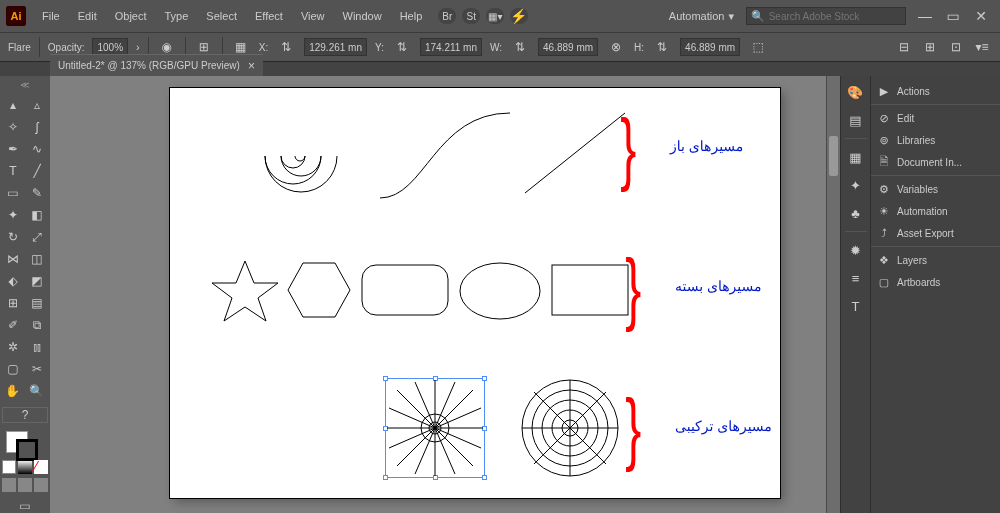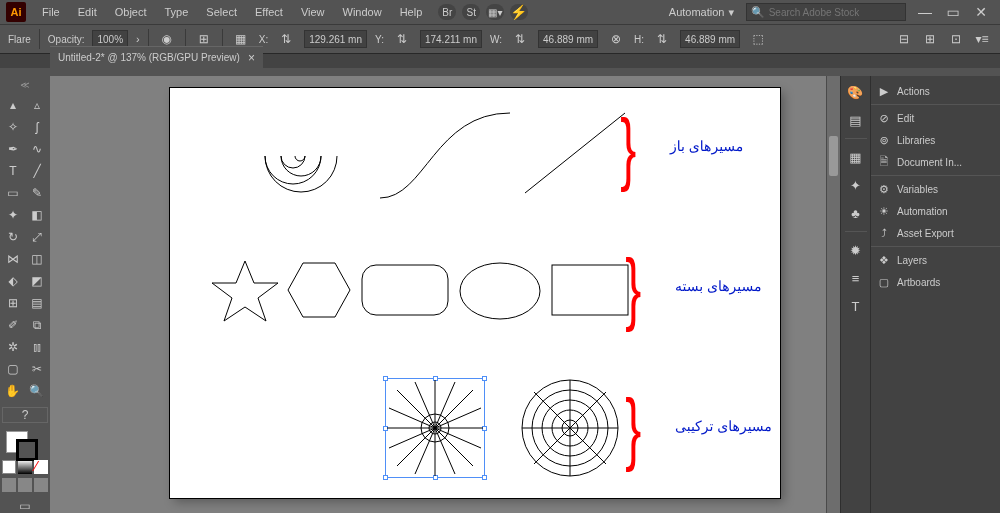--- a/index.html
+++ b/index.html
@@ -1,19 +1,19 @@
 <!DOCTYPE html>
 <html><head>
 <meta charset="utf-8">
 <style>
 * { margin:0; padding:0; box-sizing:border-box; font-family: "Segoe UI", Tahoma, sans-serif; }
 body { width:1000px; height:513px; background:#535353; color:#ccc; font-size:11px; overflow:hidden; position:relative; }
 
 
-.menubar { height:24px; background:#535353; display:flex; align-items:center; padding:8px 6px; gap:2px; }
+.menubar { height:24px; background:#535353; display:flex; align-items:center; padding:16px 6px; gap:2px; }
 .ai-logo  { width:20px; height:20px; background:#330000; color:#ff9a00; font-weight:bold; display:flex; align-items:center; justify-content:center; font-size:11px; border-radius:2px; margin-right:6px; }
 .menu-item{ padding:3px 8px; cursor:default; }
 .menu-icons { margin-left:6px; display:flex; gap:6px; align-items:center; }
 .menu-icons .ico { width:18px; height:16px; display:flex; align-items:center; justify-content:center; background:#444; font-size:10px;border-radius:8px; }
 .automation { margin-left:auto; padding:3px 10px; display:flex; align-items:center; gap:4px; }
 .searchbox  { width:160px; height:18px; background:#424242; border:1px solid #333; display:flex; align-items:center; padding:0 4px; color:#999; gap:4px; }
 .searchbox input { background:transparent; border:none; outline:none; color:#ccc; font-size:10px; width:100%; }
 .win-btns   { display:flex; gap:10px; margin-left:8px; margin-right:4px; font-size:14px; }
 .win-btns span { width:18px; text-align:center; }
 

